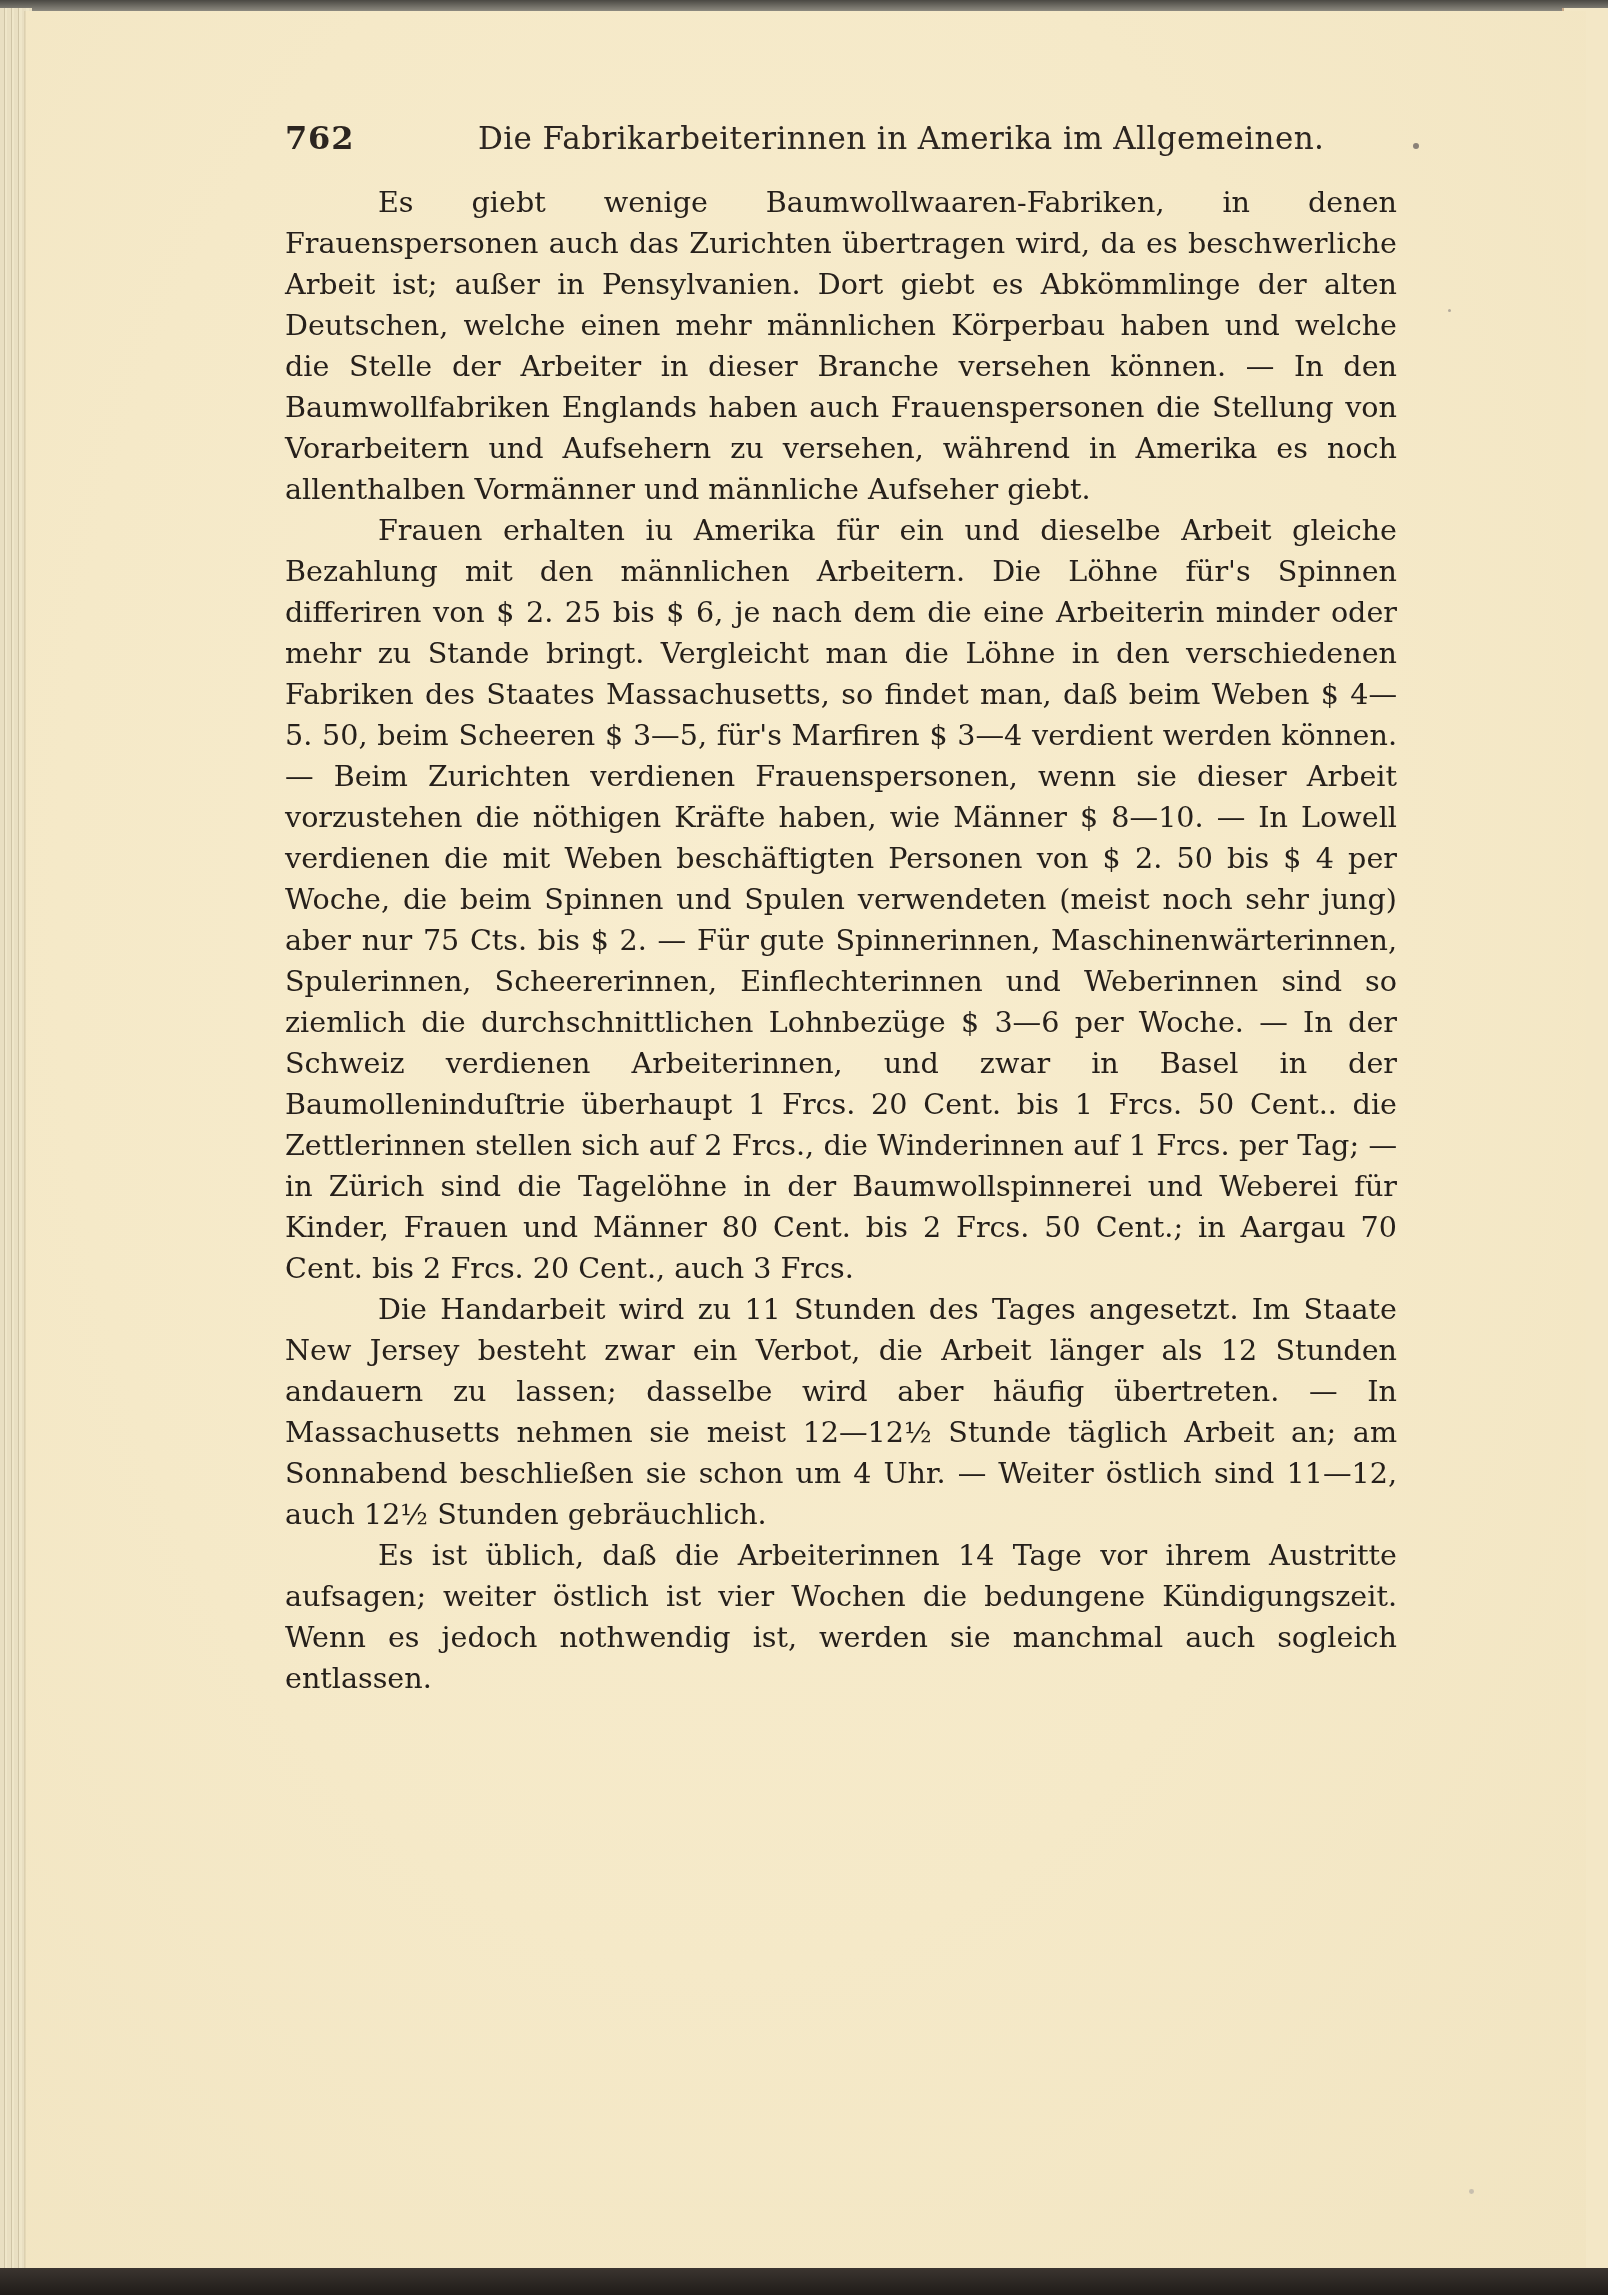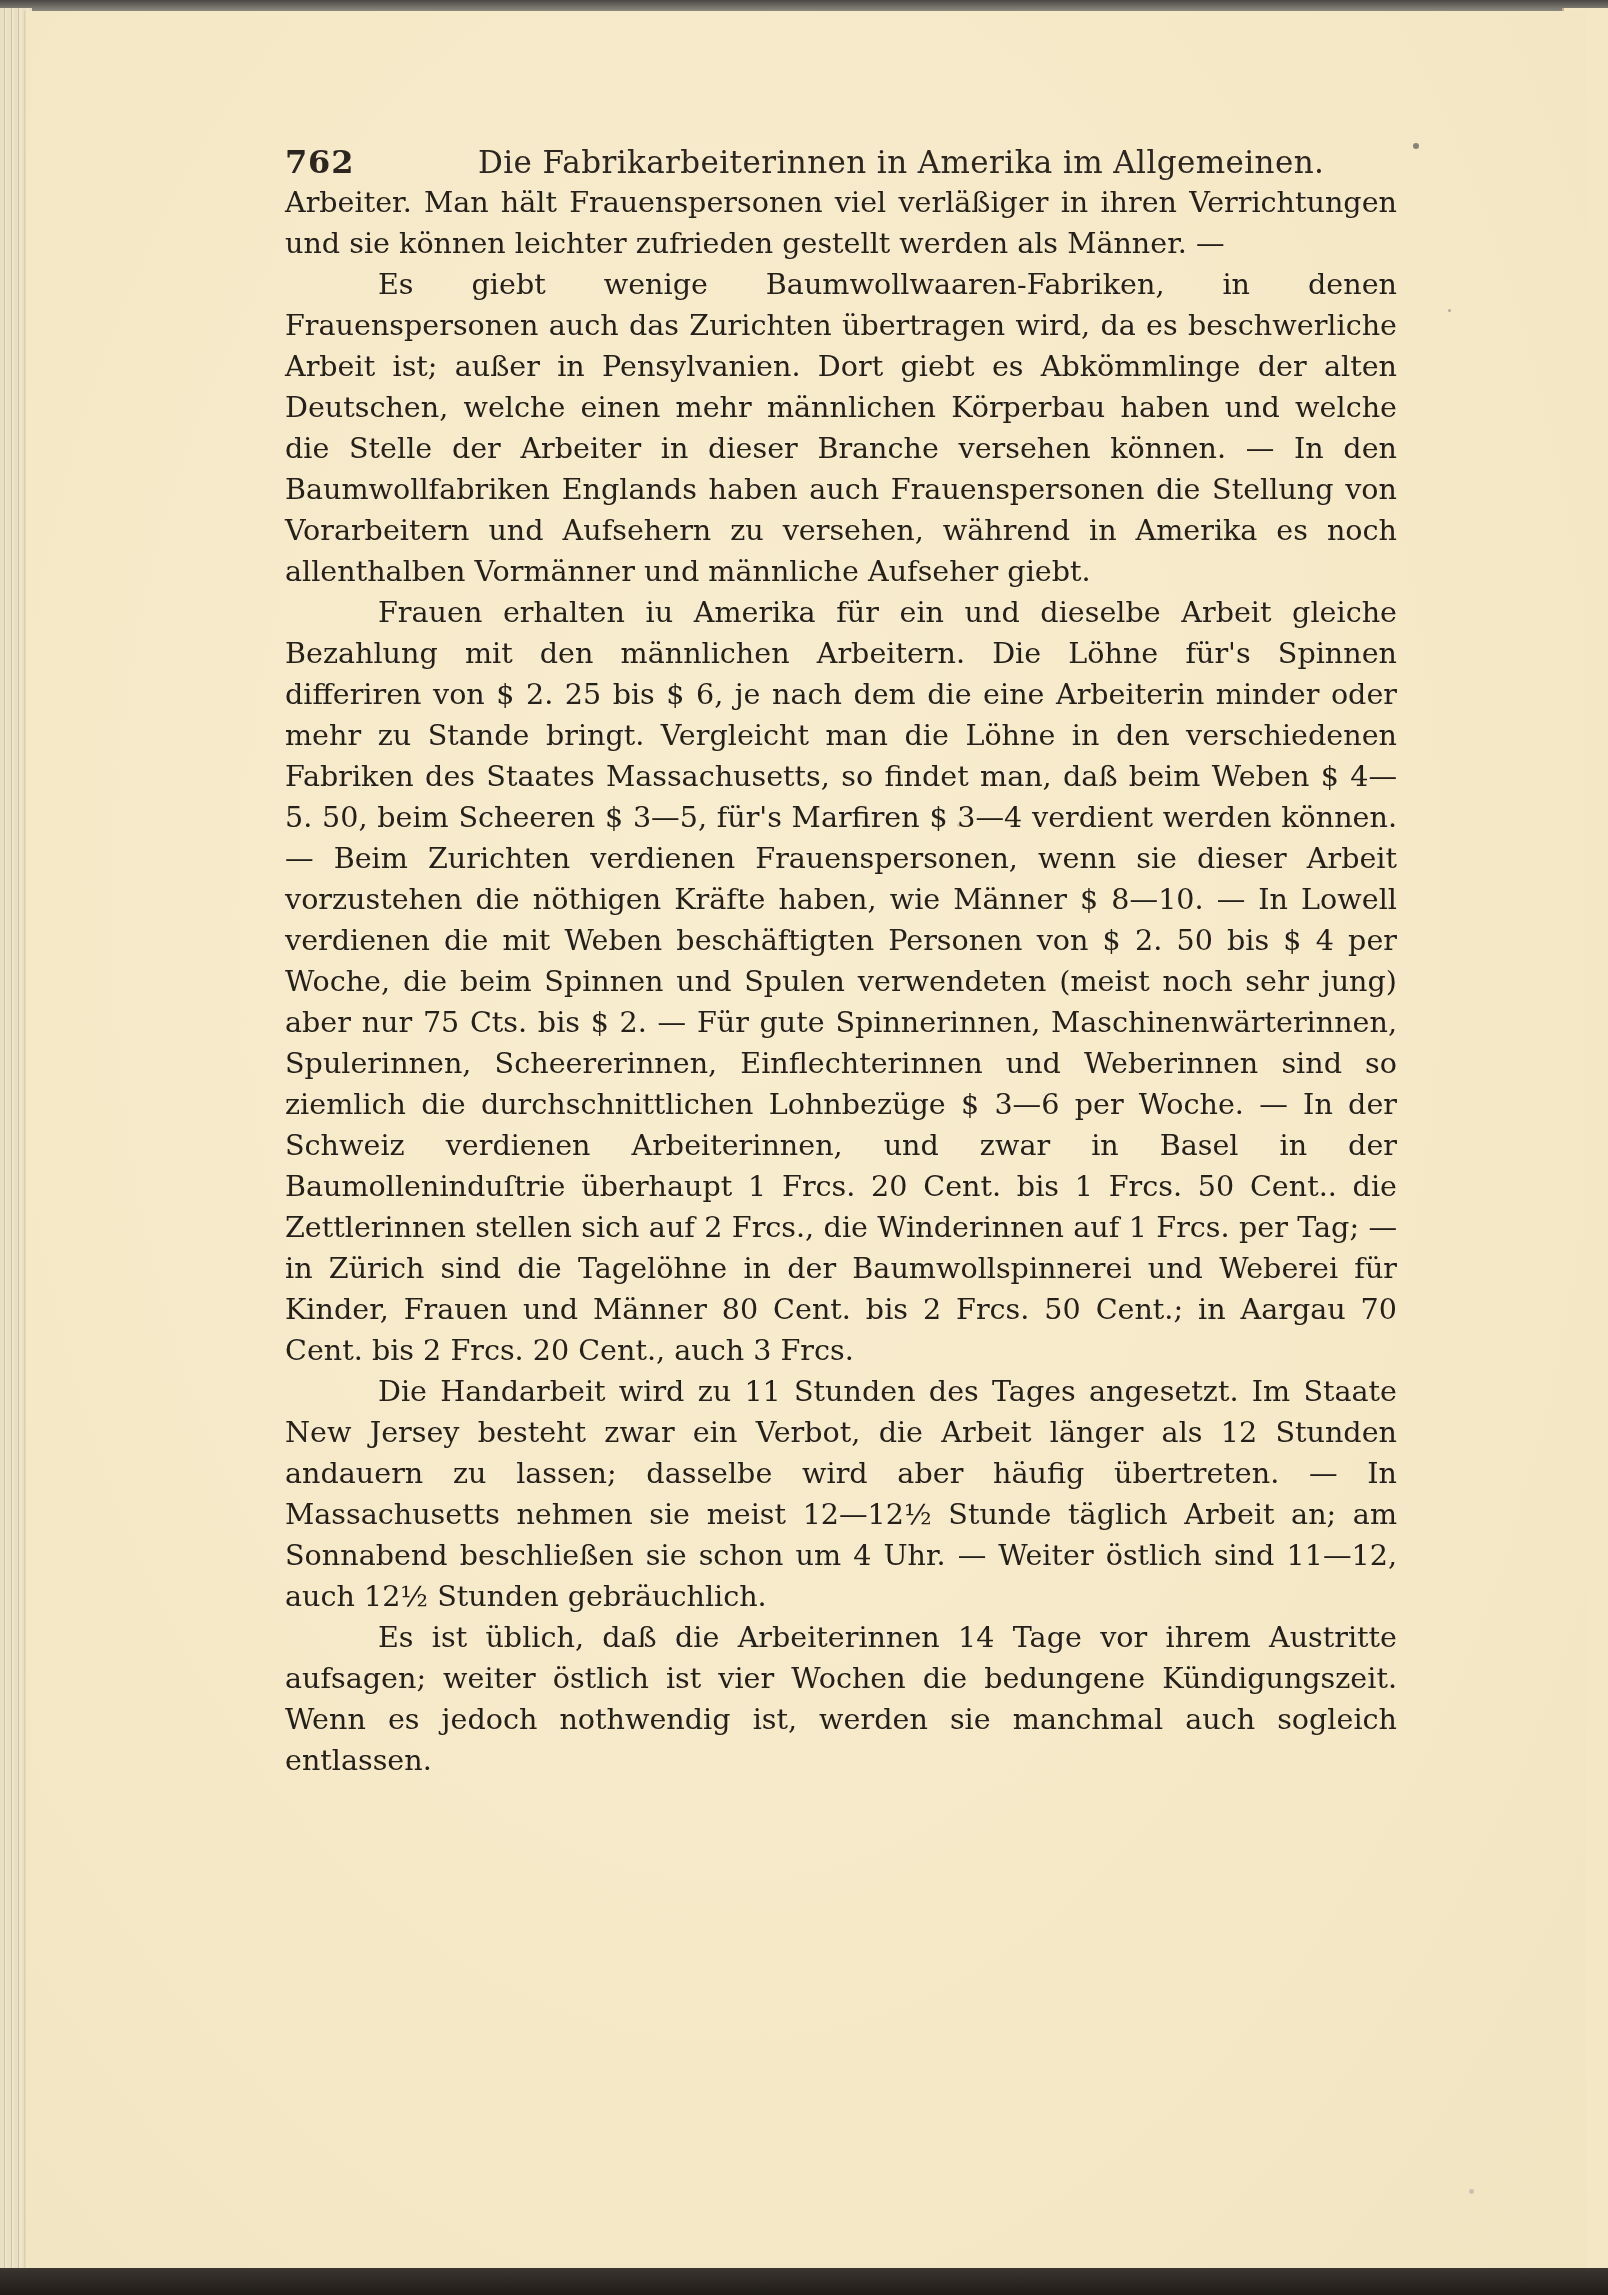--- a/index.html
+++ b/index.html
@@ -41,21 +41,20 @@
       width: 1126px; height: 48px;
       display: flex; align-items: baseline;
       color: #2c2520;
     }
     .page-number {
       font-family: "DejaVu Serif", serif;
       font-size: 32px;
       font-weight: bold;
       letter-spacing: 0.8px;
       width: 161px;
-      margin-top: 24px;
     }
     .header-title {
       font-family: "DejaVu Serif", serif;
       font-size: 31px;
       letter-spacing: 0.4px;
       margin-left: 32px;
     }
     .header-dot {
       position: absolute; left: 1413px; top: 143px;
       width: 6.4px; height: 6.4px; border-radius: 50%;
@@ -94,19 +93,18 @@
   <span class="speck" style="left:933px;top:812px;width:4px;height:4px;background:#e0c9a4;"></span>
 </div>
 
 <div class="running-head">
   <span class="page-number">762</span>
   <span class="header-title">Die Fabrikarbeiterinnen in Amerika im Allgemeinen.</span>
 </div>
 <div class="header-dot"></div>
 
 <div class="body-text">
-  <p>Arbeiter. Man hält Frauenspersonen viel verläßiger in ihren Verrichtungen und sie können leichter zufrieden gestellt werden als Männer. —</p>
   <p class="indent">Es giebt wenige Baumwollwaaren-Fabriken, in denen Frauenspersonen auch das Zurichten übertragen wird, da es beschwerliche Arbeit ist; außer in Pensylvanien. Dort giebt es Abkömmlinge der alten Deutschen, welche einen mehr männlichen Körperbau haben und welche die Stelle der Arbeiter in dieser Branche versehen können. — In den Baumwollfabriken Englands haben auch Frauenspersonen die Stellung von Vorarbeitern und Aufsehern zu versehen, während in Amerika es noch allenthalben Vormänner und männliche Aufseher giebt.</p>
   <p class="indent">Frauen erhalten iu Amerika für ein und dieselbe Arbeit gleiche Bezahlung mit den männlichen Arbeitern. Die Löhne für's Spinnen differiren von $ 2. 25 bis $ 6, je nach dem die eine Arbeiterin minder oder mehr zu Stande bringt. Vergleicht man die Löhne in den verschiedenen Fabriken des Staates Massachusetts, so findet man, daß beim Weben $ 4—5. 50, beim Scheeren $ 3—5, für's Marfiren $ 3—4 verdient werden können. — Beim Zurichten verdienen Frauenspersonen, wenn sie dieser Arbeit vorzustehen die nöthigen Kräfte haben, wie Männer $ 8—10. — In Lowell verdienen die mit Weben beschäftigten Personen von $ 2. 50 bis $ 4 per Woche, die beim Spinnen und Spulen verwendeten (meist noch sehr jung) aber nur 75 Cts. bis $ 2. — Für gute Spinnerinnen, Maschinenwärterinnen, Spulerinnen, Scheererinnen, Einflechterinnen und Weberinnen sind so ziemlich die durchschnittlichen Lohnbezüge $ 3—6 per Woche. — In der Schweiz verdienen Arbeiterinnen, und zwar in Basel in der Baumolleninduſtrie überhaupt 1 Frcs. 20 Cent. bis 1 Frcs. 50 Cent.. die Zettlerinnen stellen sich auf 2 Frcs., die Winderinnen auf 1 Frcs. per Tag; — in Zürich sind die Tagelöhne in der Baumwollspinnerei und Weberei für Kinder, Frauen und Männer 80 Cent. bis 2 Frcs. 50 Cent.; in Aargau 70 Cent. bis 2 Frcs. 20 Cent., auch 3 Frcs.</p>
   <p class="indent">Die Handarbeit wird zu 11 Stunden des Tages angesetzt. Im Staate New Jersey besteht zwar ein Verbot, die Arbeit länger als 12 Stunden andauern zu lassen; dasselbe wird aber häufig übertreten. — In Massachusetts nehmen sie meist 12—12½ Stunde täglich Arbeit an; am Sonnabend beschließen sie schon um 4 Uhr. — Weiter östlich sind 11—12, auch 12½ Stunden gebräuchlich.</p>
   <p class="indent">Es ist üblich, daß die Arbeiterinnen 14 Tage vor ihrem Austritte aufsagen; weiter östlich ist vier Wochen die bedungene Kündigungszeit. Wenn es jedoch nothwendig ist, werden sie manchmal auch sogleich entlassen.</p>
 </div>
 
 
 </body></html>

